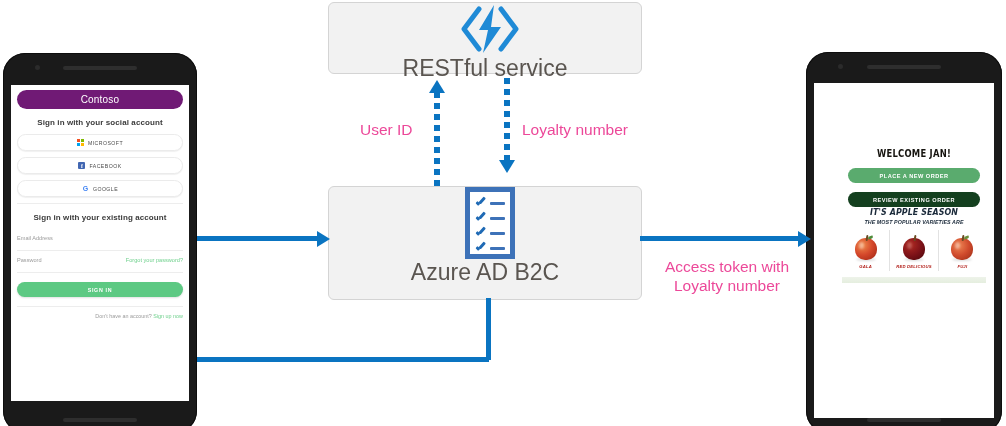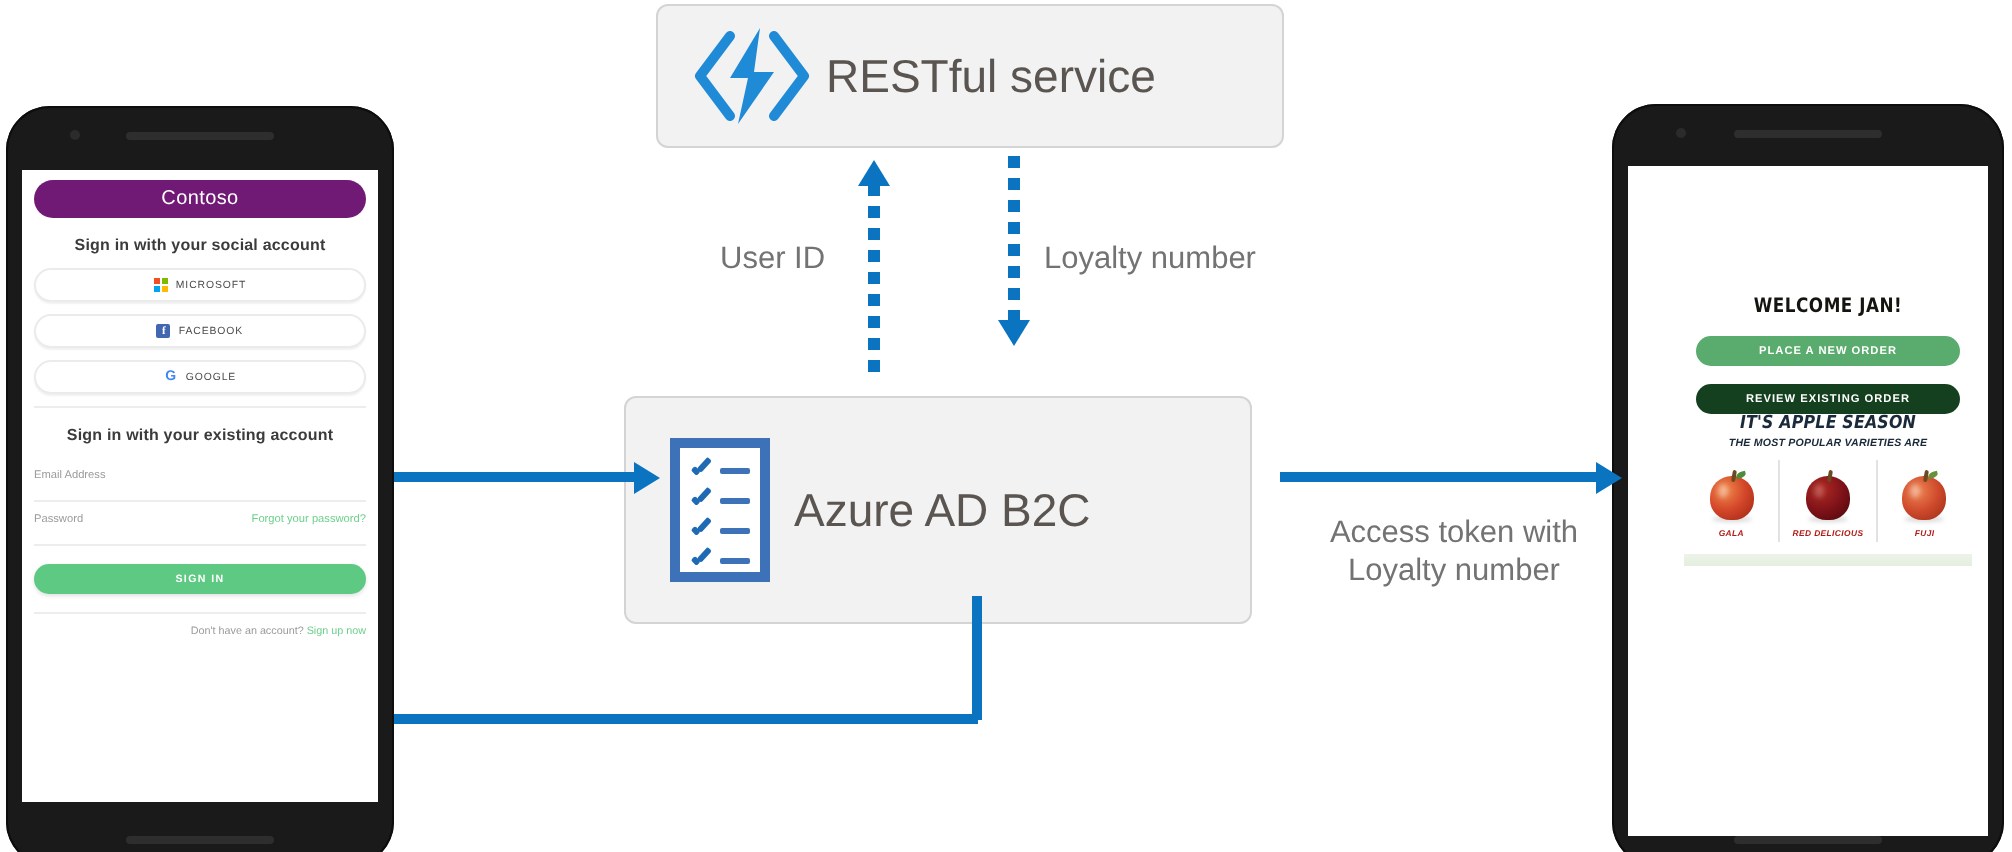--- a/index.html
+++ b/index.html
@@ -98,25 +98,25 @@
     border-radius:60% 10% 60% 10%;transform:rotate(-18deg);}
   .apple-shine{position:absolute;left:6px;top:8px;width:5px;height:7px;border-radius:50%;
     background:rgba(255,255,255,.4);filter:blur(1.2px);}
   .apple-shadow{position:absolute;left:3px;bottom:1px;width:20px;height:3px;border-radius:50%;
     background:rgba(0,0,0,.15);filter:blur(1px);}
   .green-strip{height:6px;background:linear-gradient(#dfe9d8,#cfe0c4);margin-top:6px;opacity:.55;}
 
   
   .svcbox{
     position:absolute;background:#f2f2f2;border:1px solid #d4d4d4;border-radius:6px;
-    display:flex;align-items:center;
+    display:flex;align-items:center;flex-direction:column;
   }
   .svcbox .lbl{font-size:23px;color:#5a5550;font-family:"Liberation Sans",sans-serif;font-weight:400;}
   #rest-box{left:328px;top:2px;width:312px;height:70px;}
-  #b2c-box{left:312px;top:186px;width:312px;height:112px;margin-top:12px;}
+  #b2c-box{left:328px;top:186px;width:312px;height:112px;}
 
   
   .fn-icon{width:58px;height:52px;position:relative;margin-left:18px;margin-right:8px;}
 
   
   .chk-icon{width:50px;height:72px;position:relative;margin-left:22px;margin-right:12px;
     border:5px solid #3d72b8;background:#fff;box-sizing:border-box;}
   .chk-row{position:absolute;left:5px;right:5px;height:10px;display:flex;align-items:center;gap:4px;}
   .chk-mark{width:11px;height:11px;flex:0 0 11px;position:relative;}
   .chk-mark:before{content:"";position:absolute;left:1px;top:4px;width:4px;height:2.6px;background:#1f6ab5;
@@ -131,21 +131,21 @@
   .arrow-r{position:absolute;width:0;height:0;border-top:8px solid transparent;
     border-bottom:8px solid transparent;border-left:13px solid #0a74c1;}
   .arrow-u{position:absolute;width:0;height:0;border-left:8px solid transparent;
     border-right:8px solid transparent;border-bottom:13px solid #0a74c1;}
   .arrow-d{position:absolute;width:0;height:0;border-left:8px solid transparent;
     border-right:8px solid transparent;border-top:13px solid #0a74c1;}
   .dotted-v{position:absolute;width:6px;
     background-image:linear-gradient(#0a74c1 55%, rgba(0,0,0,0) 0);
     background-size:6px 11px;background-repeat:repeat-y;}
 
-  .edge-label{position:absolute;font-size:15.5px;color:#737373;
+  .edge-label{position:absolute;font-size:15.5px;color:#ec4899;
     font-family:"Liberation Sans",sans-serif;line-height:19px;white-space:nowrap;}
   .edge-label.center{text-align:center;}
 </style>
 </head>
 <body>
 
 <div class="stage">
 
   <div class="phone phone-left">
     <div class="phone-cam"></div>

